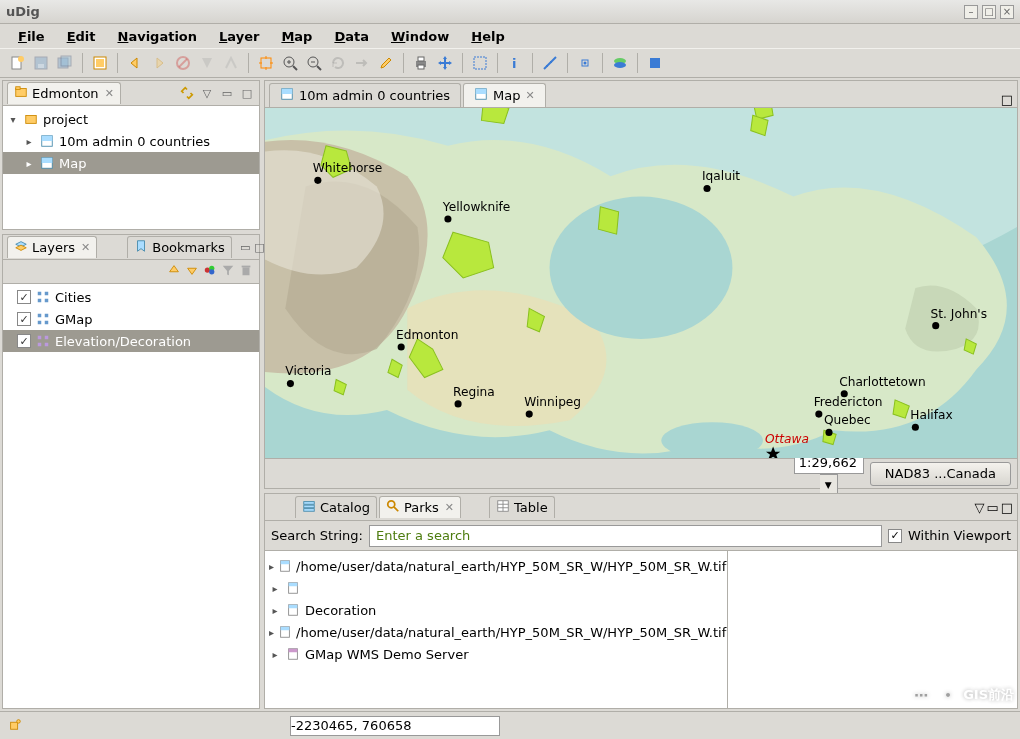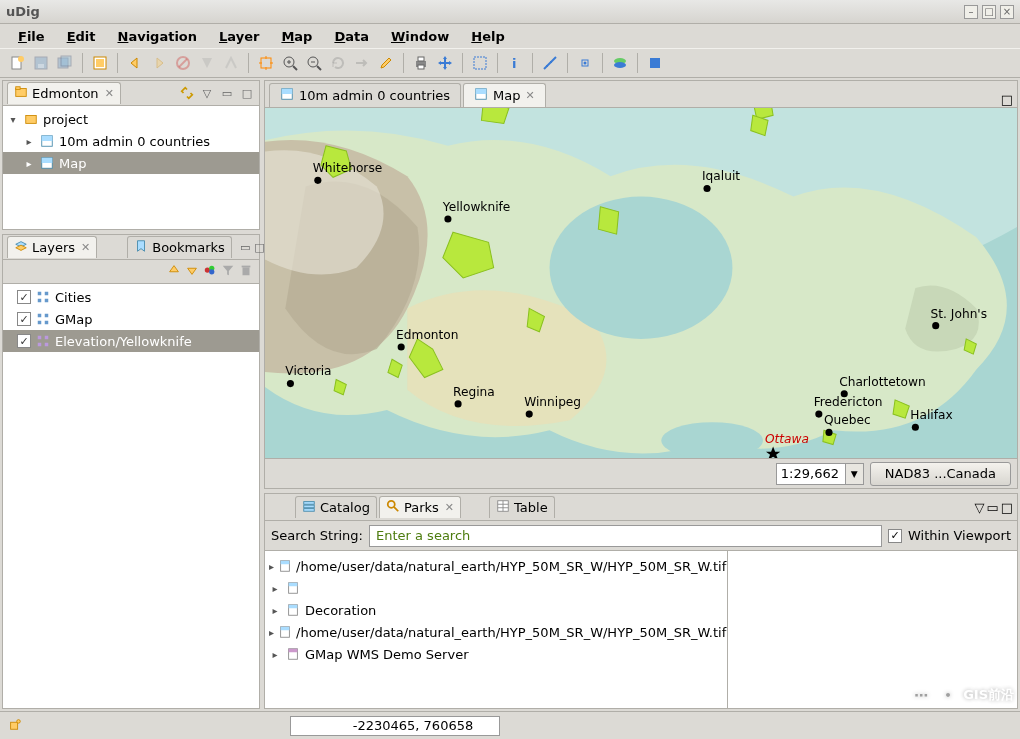--- a/index.html
+++ b/index.html
@@ -47,37 +47,37 @@
 .maptab.active { background: #f2f1ed; }
 .maptab .x { color: #888; font-size: 11px; }
 
 .mapview { flex: 1; position: relative; background: #cfe6e4; border-top: 1px solid #b0aea8; overflow: hidden; }
 .mapsvg { width: 100%; height: 100%; display: block; }
 .citylabel { font-size: 12px; fill: #000; }
 .citydot { fill: #000; }
 .capital-label { font-size: 12px; fill: #c00; font-style: italic; }
 
 .mapfoot { height: 30px; display: flex; align-items: center; justify-content: flex-end; gap: 6px; background: #dcdad5; padding: 0 6px; border-top: 1px solid #b0aea8; }
-.scalebox { display: flex; align-items: center; }
+.scalebox { display: flex; align-items: center; flex-direction: column; }
 .scalebox input { width: 70px; height: 22px; border: 1px solid #999; padding: 0 4px; background: #fff; }
 .scalebox .dd { width: 18px; height: 22px; border: 1px solid #999; border-left: none; background: #e8e6e0; display: inline-flex; align-items: center; justify-content: center; font-size: 9px; }
 .crsbtn { height: 24px; padding: 0 14px; border: 1px solid #999; background: linear-gradient(#f4f2ed,#d8d6d0); border-radius: 3px; }
 
 .bottompanel { height: 216px; border: 1px solid #b0aea8; display: flex; flex-direction: column; }
 .bphead { display: flex; align-items: center; height: 26px; background: #dcdad5; padding: 0 4px; gap: 2px; }
 .searchrow { display: flex; align-items: center; height: 30px; padding: 0 6px; gap: 6px; background: #dcdad5; border-top: 1px solid #b0aea8; }
 .searchrow input { flex: 1; height: 22px; border: 1px solid #999; padding: 0 6px; background: #fff; color: #4d7c0f; }
 .searchrow .cb { width: 14px; height: 14px; border: 1px solid #888; background: #fff; display: inline-flex; align-items: center; justify-content: center; font-size: 11px; }
 .bpbody { flex: 1; display: flex; background: #fff; border-top: 1px solid #b0aea8; min-height: 0; }
 .reslist { flex: 1; overflow: auto; padding: 2px 0; }
 .rescol2 { width: 290px; border-left: 1px solid #b0aea8; }
 
 .statusbar { height: 28px; background: #dcdad5; display: flex; align-items: center; border-top: 1px solid #b0aea8; }
 .statusbar .sseg { padding: 0 8px; height: 100%; display: flex; align-items: center; }
-.statusbar .coordbox { margin: 0 auto; width: 210px; height: 20px; border: 1px solid #999; background: #fff; text-align: center; line-height: 18px; padding-left: 36px; }
+.statusbar .coordbox { margin: 0 auto; width: 210px; height: 20px; border: 1px solid #999; background: #fff; text-align: left; line-height: 18px; }
 
 .watermark { position: absolute; right: 6px; bottom: 32px; color: #fff; font-size: 18px; font-weight: bold; opacity: 0.8; text-shadow: 0 0 4px rgba(0,0,0,0.4); display: flex; align-items: center; gap: 6px; pointer-events: none; }
 .watermark .bubble { width: 24px; height: 24px; border-radius: 50%; background: rgba(255,255,255,0.7); display: inline-flex; align-items: center; justify-content: center; color: #888; font-size: 14px; }
 
 .icn svg, .pbtn svg, .panelhead svg { width: 14px; height: 14px; }
 </style>
 </head>
 <body>
 
 <div class="titlebar">
@@ -372,21 +372,21 @@
           <div class="trow sel" style="padding-left:14px">
             <span class="cb">✓</span>
             <span class="icn">
                 <svg viewBox="0 0 16 16">
                   <rect x="2" y="2" width="4" height="4" fill="#b9d"></rect>
                   <rect x="10" y="2" width="4" height="4" fill="#b9d"></rect>
                   <rect x="2" y="10" width="4" height="4" fill="#b9d"></rect>
                   <rect x="10" y="10" width="4" height="4" fill="#b9d"></rect>
                 </svg>
               </span>
-            <span>Elevation/Yellowknife</span>
+            <span>Elevation/Decoration</span>
           </div>
         </div>
       </div>
     </div>
   </div>
 
   <div class="rightcol">
 
     <div class="maparea">
       <div class="maptabs">

